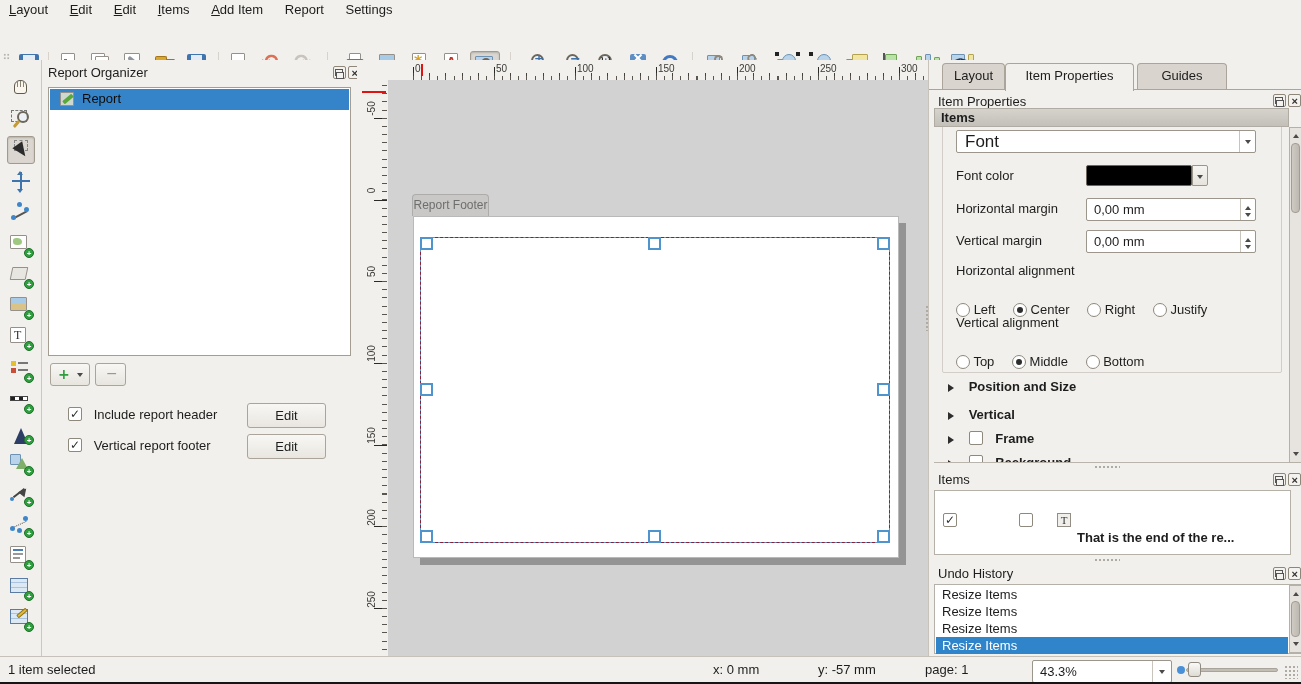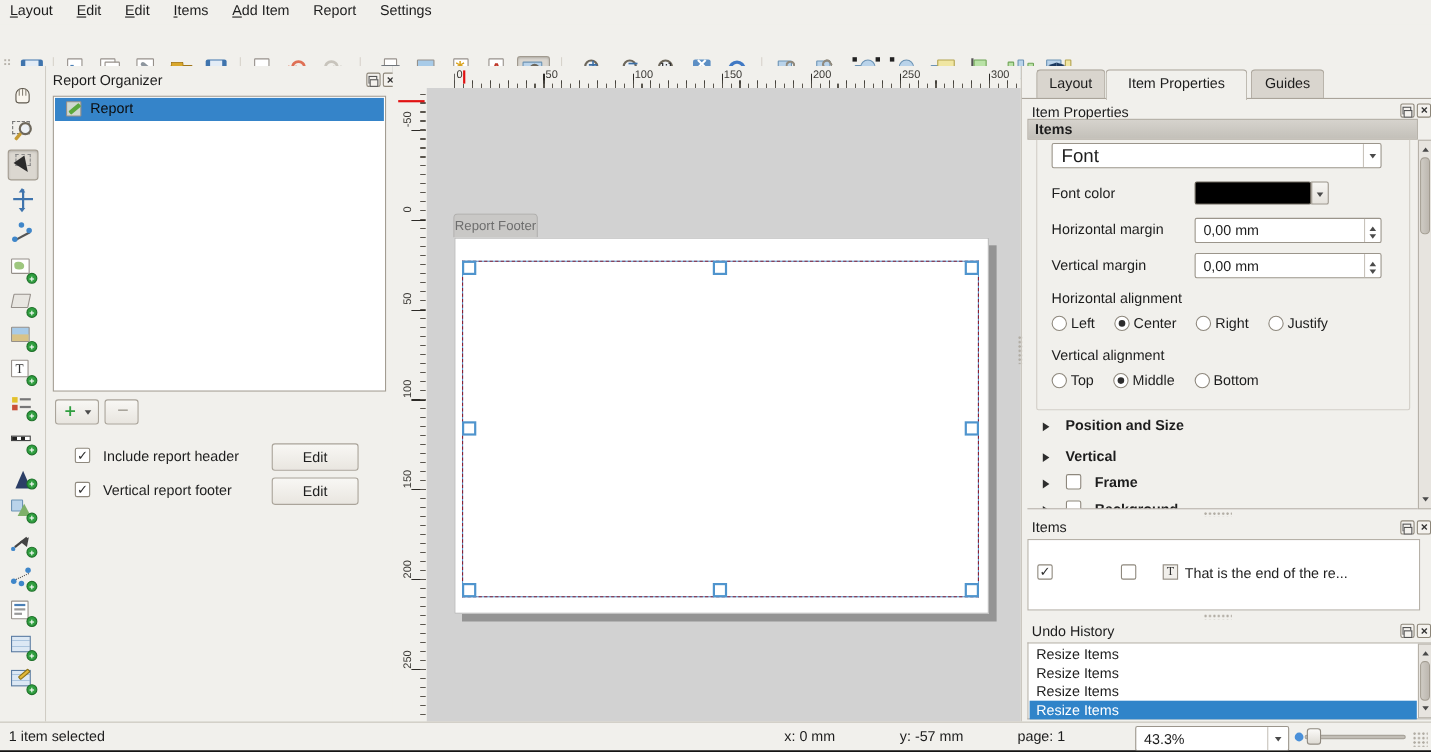--- a/index.html
+++ b/index.html
@@ -116,21 +116,21 @@
   .fontcombo .txt { position:absolute; left:8px; top:1px; font-size:17px; color:#1d1d1d; }
   .combobtn { position:absolute; right:0; top:0; bottom:0; width:16px; border-left:1px solid #c8c3bb; }
   .flabel { position:absolute; left:22px; font-size:13px; }
   .swatch { position:absolute; left:152px; width:106px; height:21px; background:#000; border:1px solid #6d675d; border-radius:2px; }
   .swatchdd { position:absolute; left:258px; width:16px; height:21px; background:linear-gradient(#f6f5f2,#e6e3dd); border:1px solid #9b958b; border-radius:0 2px 2px 0; }
   .spin { position:absolute; left:152px; width:170px; height:23px; background:#fff; border:1px solid #9b958b; border-radius:2px; }
   .spin .val { position:absolute; left:7px; top:3px; }
   .spinbtns { position:absolute; right:0; top:0; bottom:0; width:15px; border-left:1px solid #c8c3bb; }
   .radio { position:relative; display:inline-block; width:14px; height:14px; border:1px solid #8e887d; border-radius:50%; background:#fff; vertical-align:-3px; }
   .radio.sel::after { content:""; position:absolute; left:3px; top:3px; width:6px; height:6px; border-radius:50%; background:#2d2d2d; }
-  .radrow { position:absolute; left:22px; white-space:nowrap; }
+  .radrow { position:absolute; left:22px; white-space:nowrap;margin-top:16px; }
   .radrow label { margin-right:14px; }
   .carr { display:inline-block; width:0; height:0; border:4px solid transparent; border-left:6px solid #2d2d2d; vertical-align:-1px; margin-right:7px; }
   .collrow { position:absolute; left:14px; font-weight:bold; white-space:nowrap; }
   .sb { position:absolute; width:13px; background:#e7e4df; border:1px solid #b6b1a8; }
   .sbbtn { position:absolute; left:0; width:11px; height:13px; display:flex; align-items:center; justify-content:center; }
   .sbthumb { position:absolute; left:1px; width:9px; background:linear-gradient(90deg,#cfcbc4,#bdb8b0); border:1px solid #a29c91; border-radius:4px; }
   .dots { position:absolute; width:26px; height:5px;
           background:radial-gradient(#b0aba2 1px, transparent 1.2px) 0 0/4px 4px; }
 
   
@@ -475,21 +475,21 @@
       <div class="handle" style="left:32px;top:450px"></div>
       <div class="handle" style="left:260px;top:450px"></div>
       <div class="handle" style="left:489px;top:450px"></div>
     </div>
   </div>
 
   <div class="rpanel">
     <div class="dots" style="left:-4px;top:245px;width:5px;height:26px;background-size:4px 4px"></div>
     <div class="rtab" style="left:13px;width:63px"><span>Layout</span></div>
     <div class="rtab active" style="left:76px;width:129px"><span>Item Properties</span></div>
-    <div class="rtab" style="left:208px;width:67px"><span>Guides</span></div>
+    <div class="rtab" style="left:208px;width:90px"><span>Guides</span></div>
     <div class="tabline"></div>
 
     <span class="abs" style="left:9px;top:34px">Item Properties</span>
     <div class="pbtn float" style="left:344px;top:34px"></div>
     <div class="pbtn close" style="left:359px;top:34px"></div>
     <div class="sechead" style="top:48px"><span>Items</span></div>
 
     <div class="ipcontent">
       <div class="groupbox"></div>
       <div class="fontcombo">
@@ -570,21 +570,21 @@
     <div class="dots" style="left:165px;top:405px"></div>
 
     <span class="abs" style="left:9px;top:412px">Items</span>
     <div class="pbtn float" style="left:344px;top:413px"></div>
     <div class="pbtn close" style="left:359px;top:413px"></div>
     <div class="itable">
       <div class="abs" style="left:0;top:19px;width:100%;height:21px">
         <span class="cb on abs" style="left:8px;top:3px"></span>
         <span class="cb abs" style="left:66px;top:3px"></span>
         <span class="titem abs" style="left:122px;top:3px">T</span>
-        <span class="abs" style="left:142px;top:3px;font-weight:normal">That is the end of the re...</span>
+        <span class="abs" style="left:142px;top:20px;font-weight:bold">That is the end of the re...</span>
       </div>
     </div>
     <div class="dots" style="left:165px;top:498px"></div>
 
     <span class="abs" style="left:9px;top:506px">Undo History</span>
     <div class="pbtn float" style="left:344px;top:507px"></div>
     <div class="pbtn close" style="left:359px;top:507px"></div>
     <div class="ulist">
       <div class="urow" style="top:1px">Resize Items</div>
       <div class="urow" style="top:18px">Resize Items</div>

